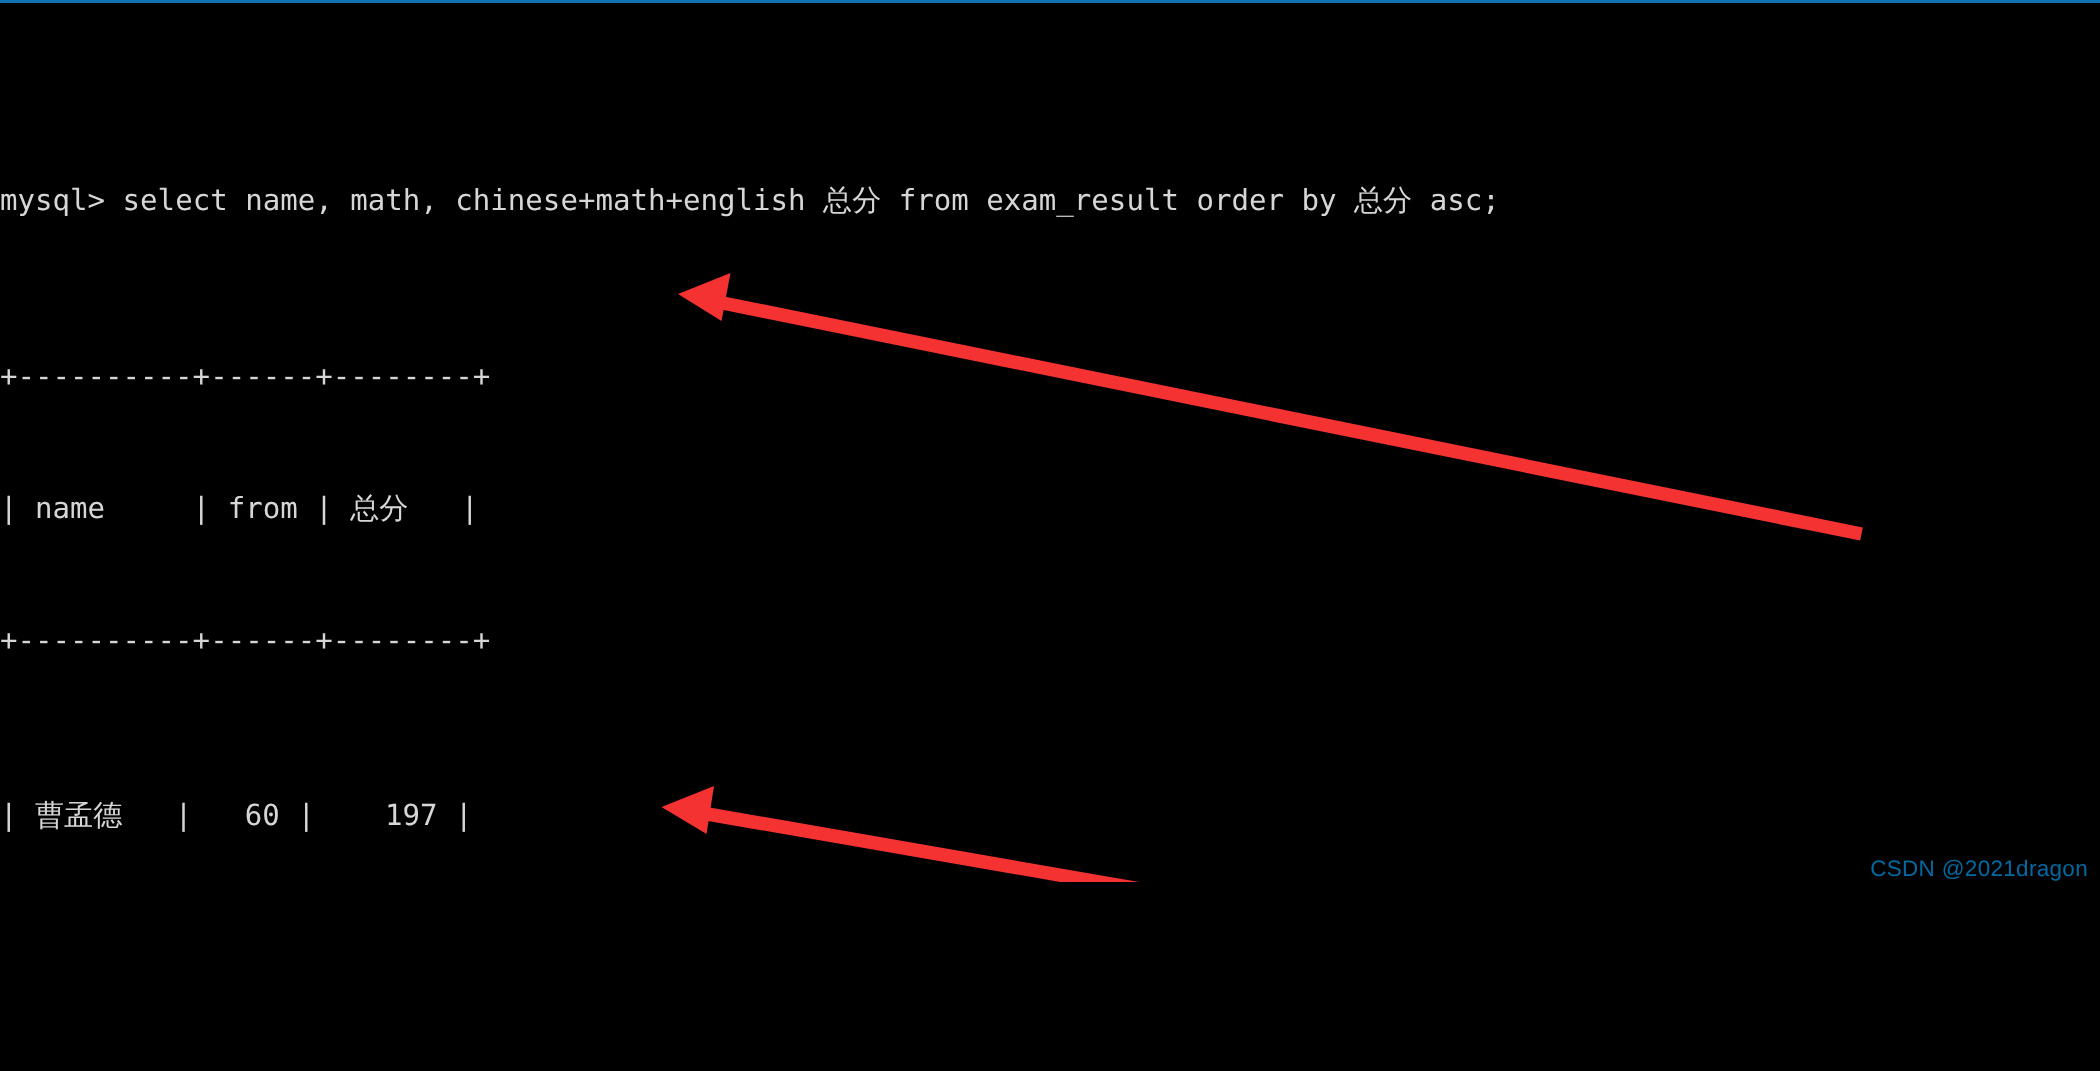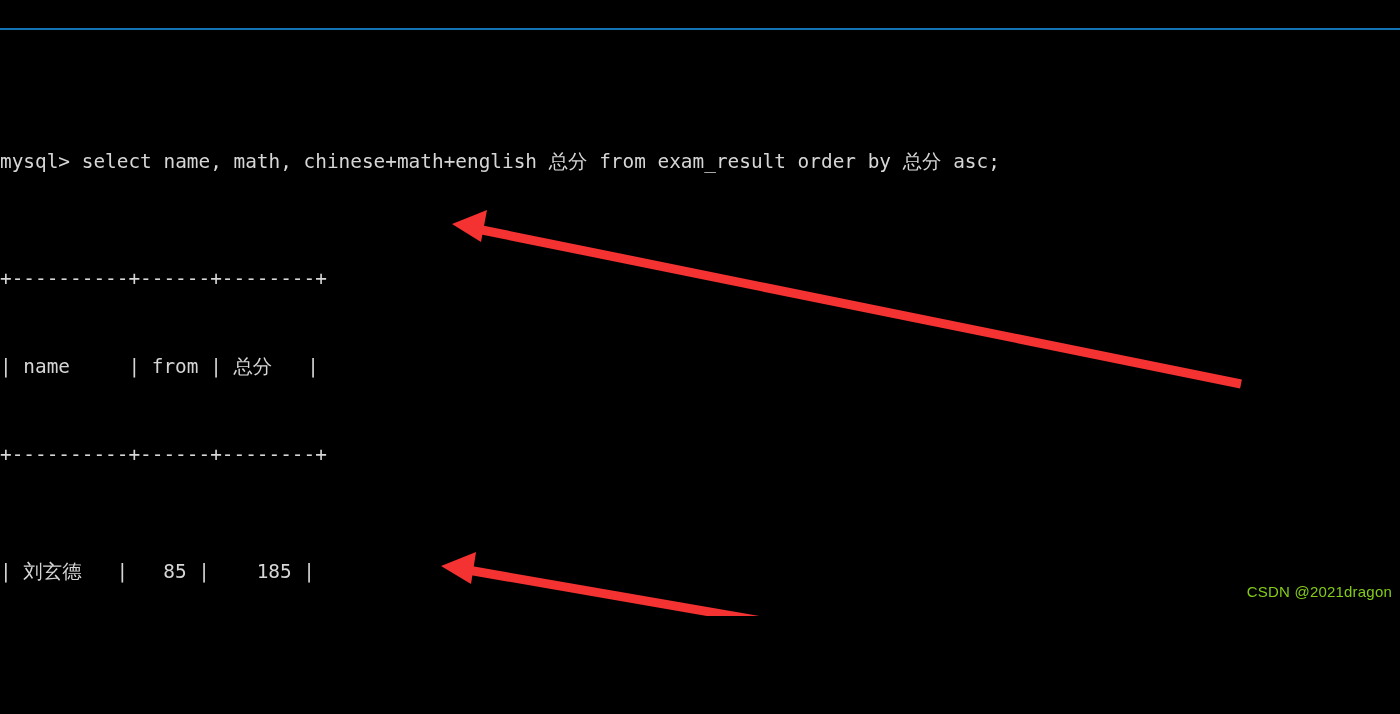--- a/index.html
+++ b/index.html
@@ -8,21 +8,20 @@
     padding: 0;
     background: #000000;
   }
   #screen {
     position: relative;
     width: 1400px;
     height: 588px;
     background: #000000;
     overflow: hidden;
     font-family: "DejaVu Sans Mono", "Liberation Mono", monospace;
-    margin-top: 28px;
   }
   #top-rule {
     position: absolute;
     left: 0; top: 0;
     width: 1400px;
     height: 2px;
     background: #1273b5;
   }
   #terminal {
     position: absolute;
@@ -46,22 +45,22 @@
   #annotations {
     position: absolute;
     left: 0; top: 0;
     width: 1400px;
     height: 714px;
     pointer-events: none;
   }
   #watermark {
     position: absolute;
     right: 8px;
-    bottom: 16px;
-    color: #84cc16;
+    bottom: 0;
+    color: #0369a1;
     font-family: "Liberation Sans", "DejaVu Sans", sans-serif;
     font-size: 15px;
     letter-spacing: 0.2px;
   }
 </style>
 </head>
 <body>
 
 <div id="screen">
 
@@ -69,21 +68,20 @@
 
   <div id="terminal">
 
     
     <div class="line"><span>mysql&gt; </span><span>select name, math, chinese+math+english 总分 from exam_result order by 总分 asc;</span></div>
 
     <div class="line">+----------+------+--------+</div>
     <div class="line">| name     | from | 总分   |</div>
     <div class="line">+----------+------+--------+</div>
 
-    <div class="line">| 刘玄德   |   85 |    185 |</div>
     <div class="line">| 曹孟德   |   60 |    197 |</div>
     
     
     
     
 
     
     
 
     

